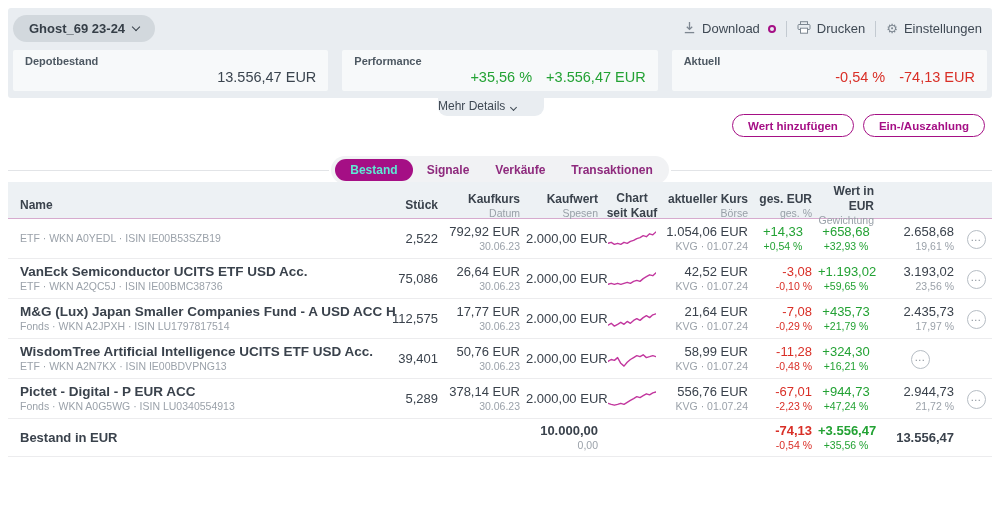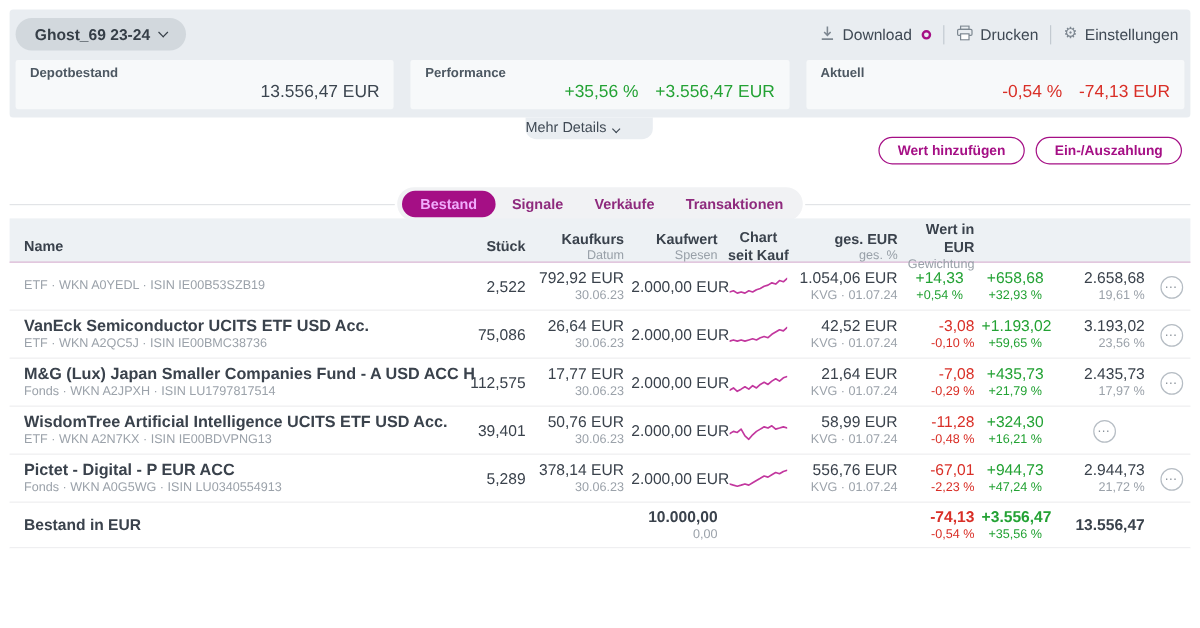--- a/index.html
+++ b/index.html
@@ -40,21 +40,21 @@
   .action-row { position:absolute; top:114px; right:15px; display:flex; gap:9px; }
   .pill-btn {
     border:1.5px solid #a50f85; color:#a50f85; background:#fff; border-radius:12px; height:23px;
     padding:0 15px; font-size:11.5px; font-weight:bold; font-family:"Liberation Sans",sans-serif; cursor:pointer;
   }
   
   .tabs-row { position:absolute; top:156px; left:8px; right:8px; display:flex; align-items:center; }
   .tabs-row::before, .tabs-row::after { content:""; flex:1; border-top:1px solid #e2e4e7; }
   .tabs-pill { background:#f1f2f4; border-radius:14px; padding:3px 4px; display:flex; align-items:center; gap:2px; margin:0 2px; }
   .tab { font-size:12px; font-weight:bold; color:#8e2a7d; padding:3px 12px; cursor:pointer; border-radius:11px; }
-  .tab.active { background:#a50f85; color:#f0abfc; padding:4px 15px; }
+  .tab.active { background:#a50f85; color:#5eead4; padding:4px 15px; }
   
   .table { position:absolute; top:182px; left:8px; right:8px; font-size:13px; }
   .trow { display:grid; grid-template-columns:minmax(0,1fr) 58px 82px 78px 56px 94px 64px 62px 80px 32px; align-items:center; }
   .thead { background:#edf1f4; border-bottom:1px solid #d6abce; height:37px; }
   .thead .cell { padding-top:2px; }
   .hmain { font-size:12px; font-weight:bold; color:#3a424c; line-height:15px; }
   .hsub { font-size:10.5px; color:#98a0a8; line-height:13px; }
   .hsub .sortchev { width:5px; height:5px; border-width:1.4px; color:#3a424c; margin:0 3px 0 0; transform:rotate(45deg) translateY(-1px); }
   .cell { padding-right:6px; }
   .cell.name { padding-left:12px; padding-right:4px; }
@@ -171,20 +171,24 @@
         </div>
       <div class="cell num">
           <div class="hmain">Kaufwert</div>
           <div class="hsub">Spesen</div>
         </div>
       <div class="cell center">
           <div class="hmain">Chart</div>
           <div class="hmain">seit Kauf</div>
         </div>
       <div class="cell num">
+          <div class="hmain">aktueller Kurs</div>
+          <div class="hsub">Börse</div>
+        </div>
+      <div class="cell num">
           <div class="hmain">ges. EUR</div>
           <div class="hsub">ges. %</div>
         </div>
       <div class="cell num">
           <div class="hmain">Wert in EUR</div>
           <div class="hsub">Gewichtung</div>
         </div>
       <div class="cell"></div>
     </div>
 

